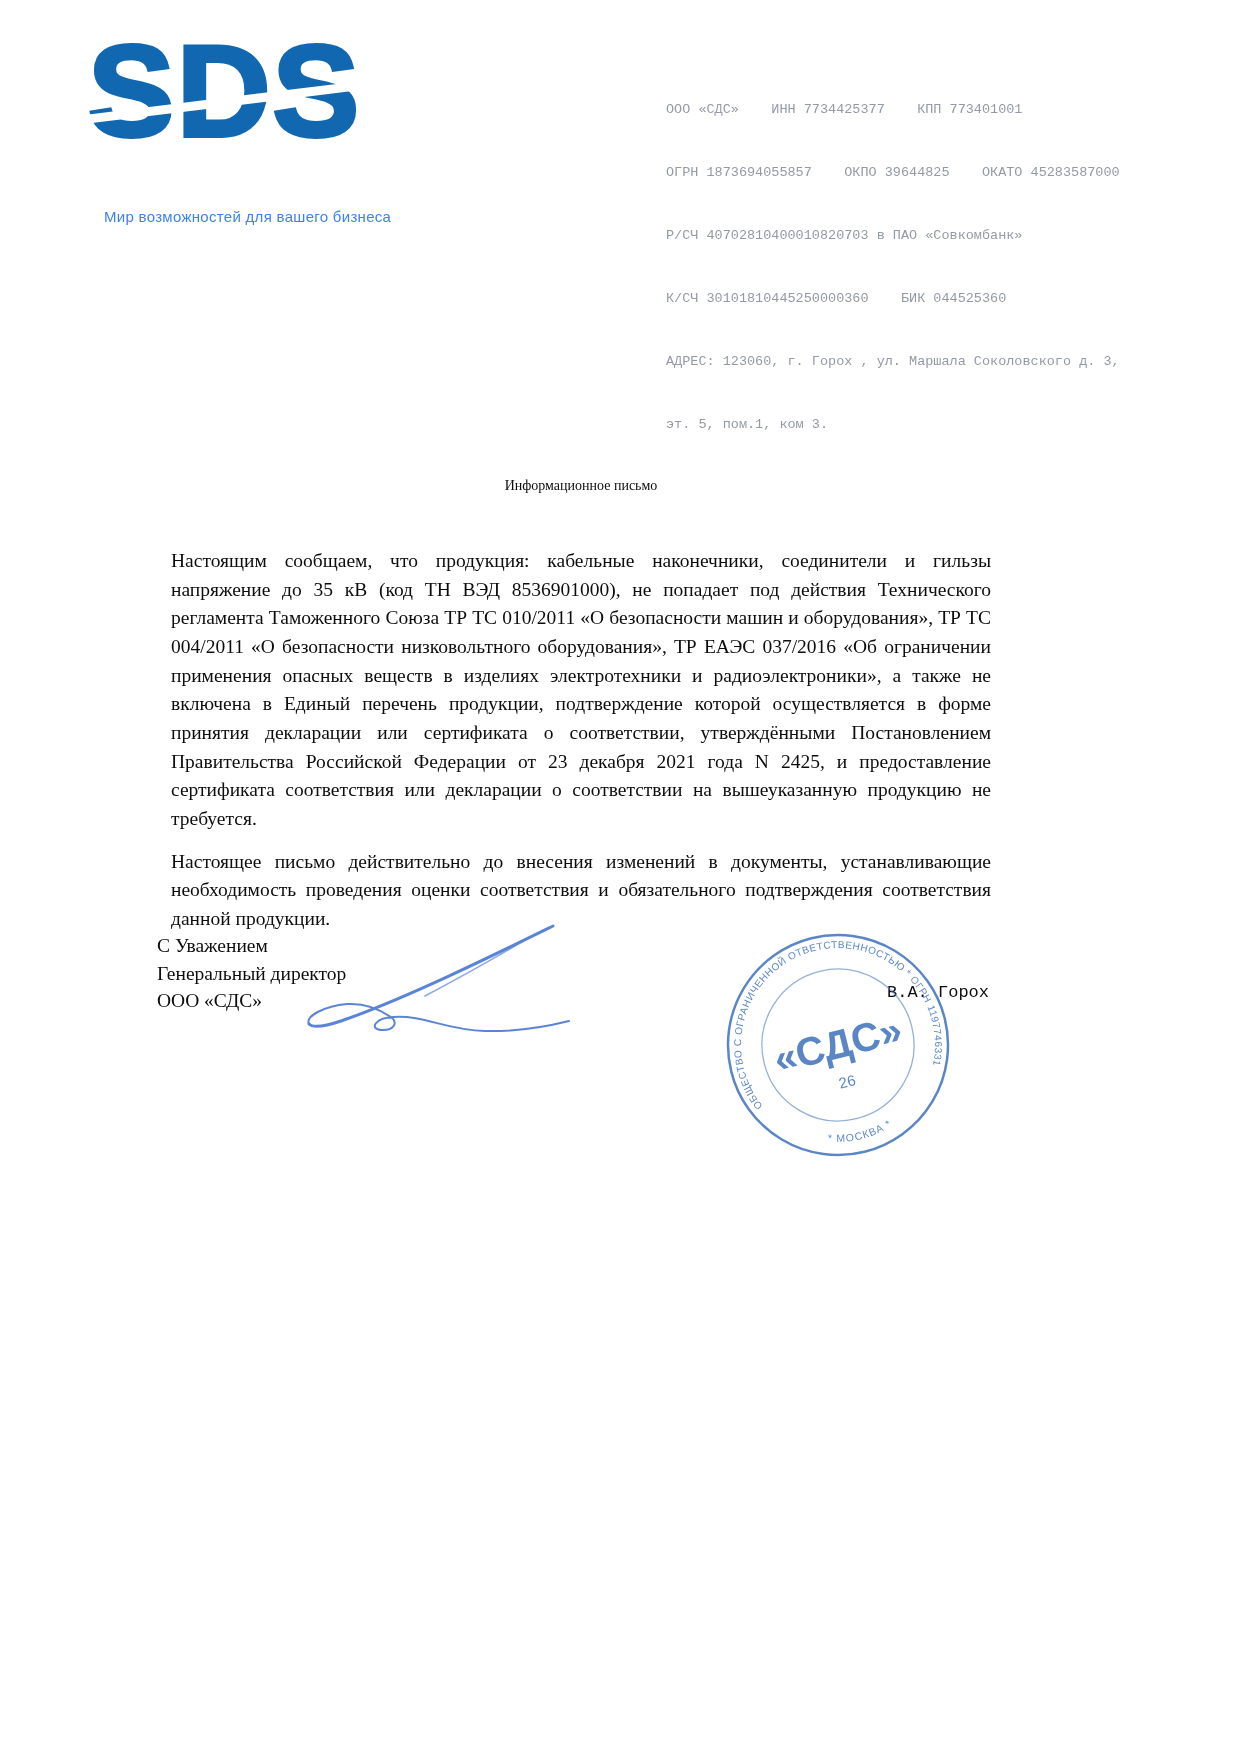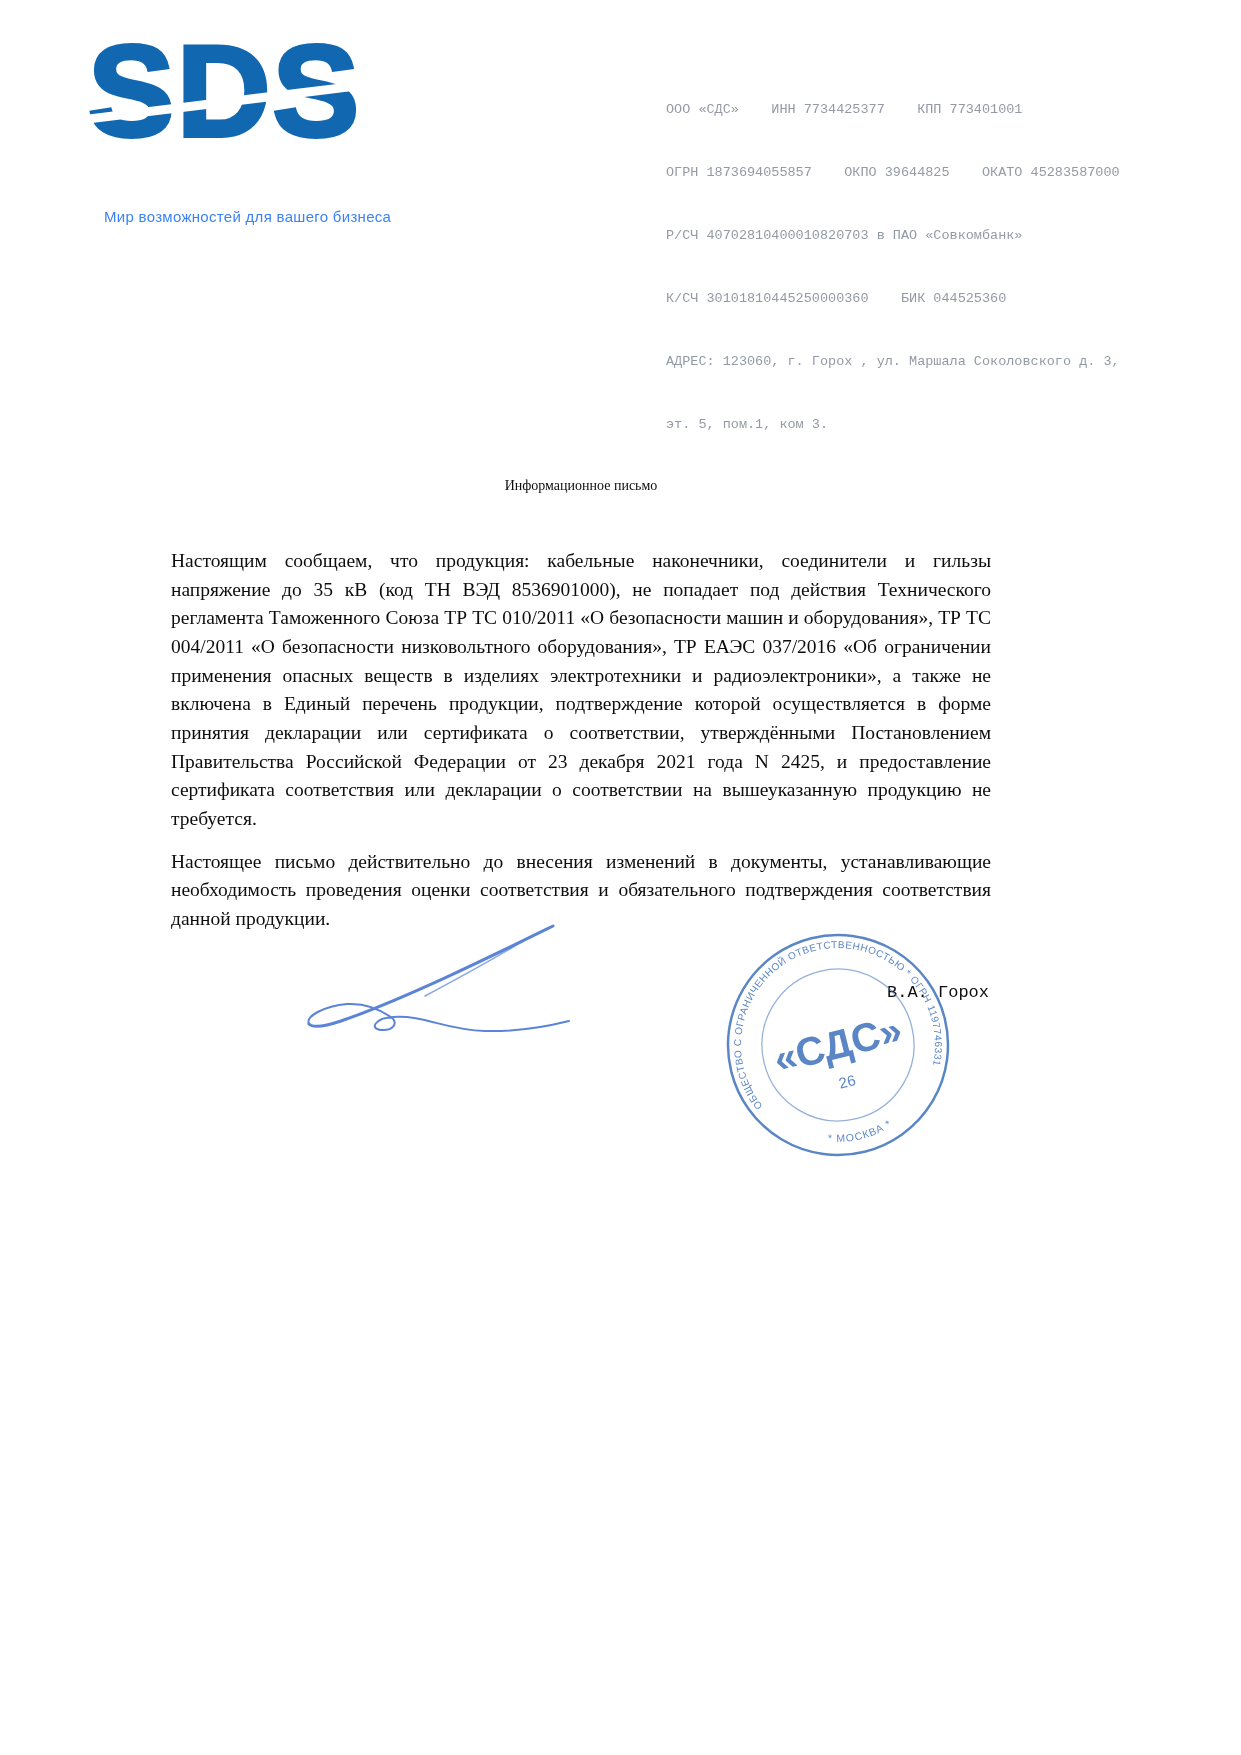--- a/index.html
+++ b/index.html
@@ -126,20 +126,25 @@
   </div>
 
 
   <div class="title">Информационное письмо</div>
 
   <div class="body-text">
     <p>Настоящим сообщаем, что продукция: кабельные наконечники, соединители и гильзы напряжение до 35 кВ (код ТН ВЭД 8536901000), не попадает под действия Технического регламента Таможенного Союза ТР ТС 010/2011 «О безопасности машин и оборудования», ТР ТС 004/2011 «О безопасности низковольтного оборудования», ТР ЕАЭС 037/2016 «Об ограничении применения опасных веществ в изделиях электротехники и радиоэлектроники», а также не включена в Единый перечень продукции, подтверждение которой осуществляется в форме принятия декларации или сертификата о соответствии, утверждёнными Постановлением Правительства Российской Федерации от 23 декабря 2021 года N 2425, и предоставление сертификата соответствия или декларации о соответствии на вышеуказанную продукцию не требуется.</p>
     <p>Настоящее письмо действительно до внесения изменений в документы, устанавливающие необходимость проведения оценки соответствия и обязательного подтверждения соответствия данной продукции.</p>
   </div>
 
+  <div class="signoff">
+    <div>С Уважением</div>
+    <div>Генеральный директор</div>
+    <div>ООО «СДС»</div>
+  </div>
   <div class="signer">В.А. Горох</div>
 
   <svg class="signature-svg" width="290" height="145" viewBox="0 0 290 145">
     <g fill="none" stroke="#3f6fd1" stroke-linecap="round" stroke-linejoin="round" opacity="0.85">
       <path d="M258,8 C205,34 112,80 46,103 C31,108 18,110 14,106" stroke-width="3"></path>
       <path d="M14,106 C10,98 30,88 52,86 C70,85 86,92 96,99 C104,105 98,113 86,112 C74,111 80,100 98,99 C130,97 150,112 190,113 C225,114 254,108 274,103" stroke-width="2"></path>
       <path d="M230,22 C200,40 160,62 130,78" stroke-width="1.6" opacity="0.7"></path>
     </g>
   </svg>
 

